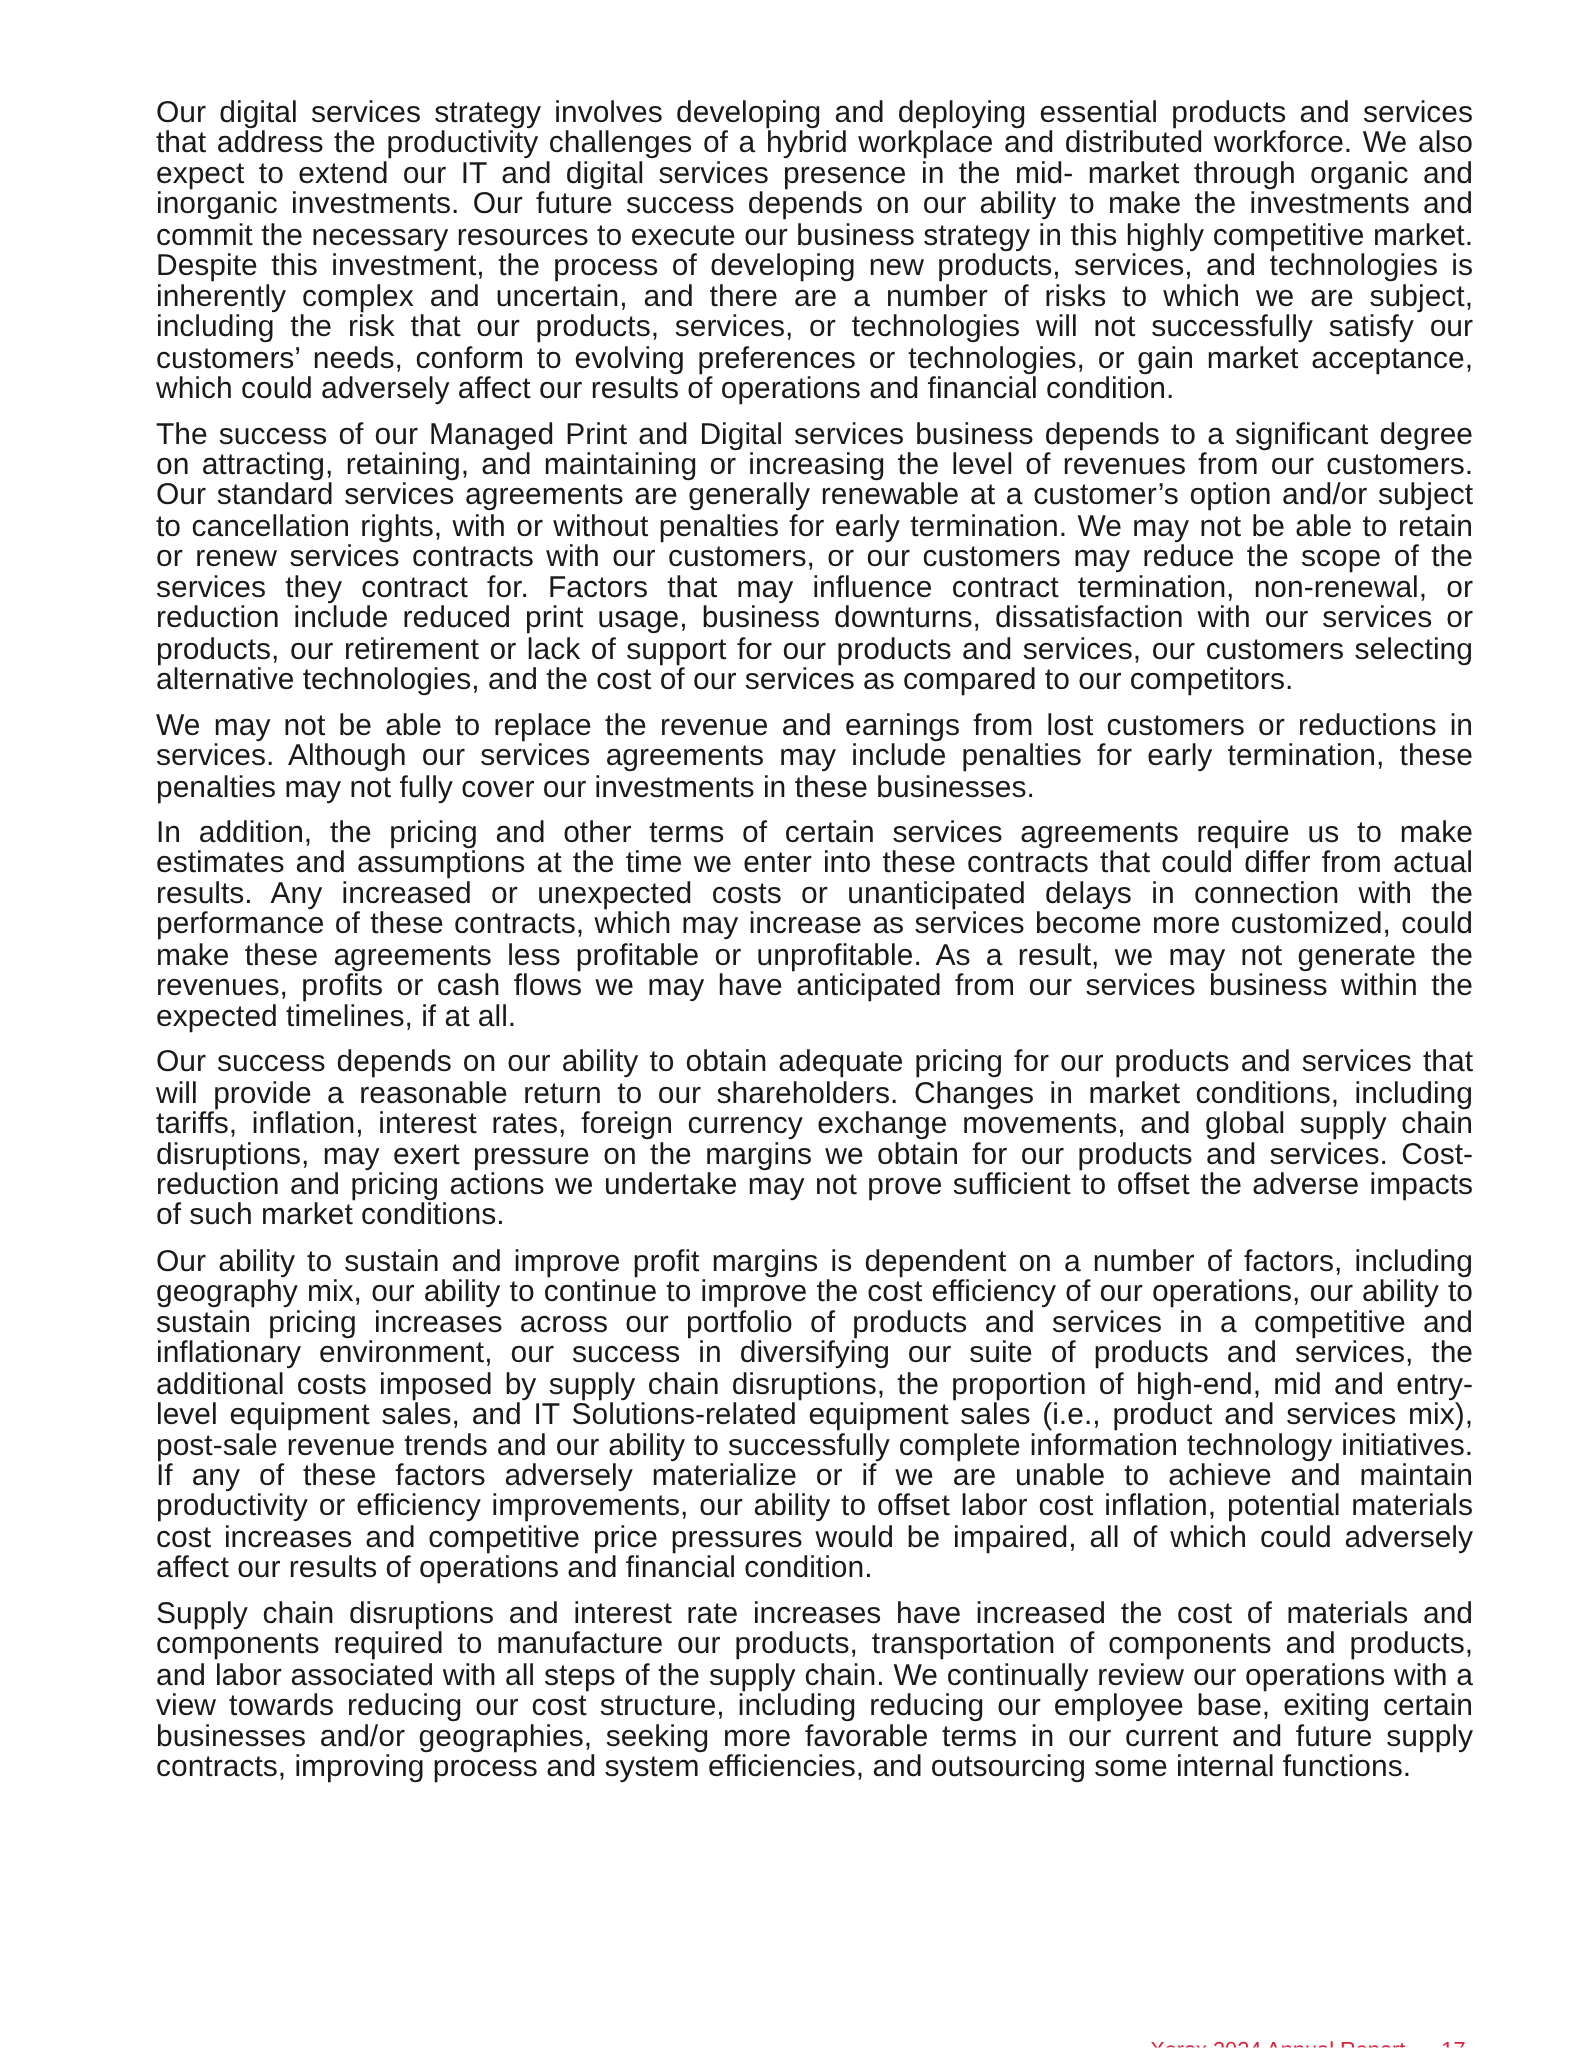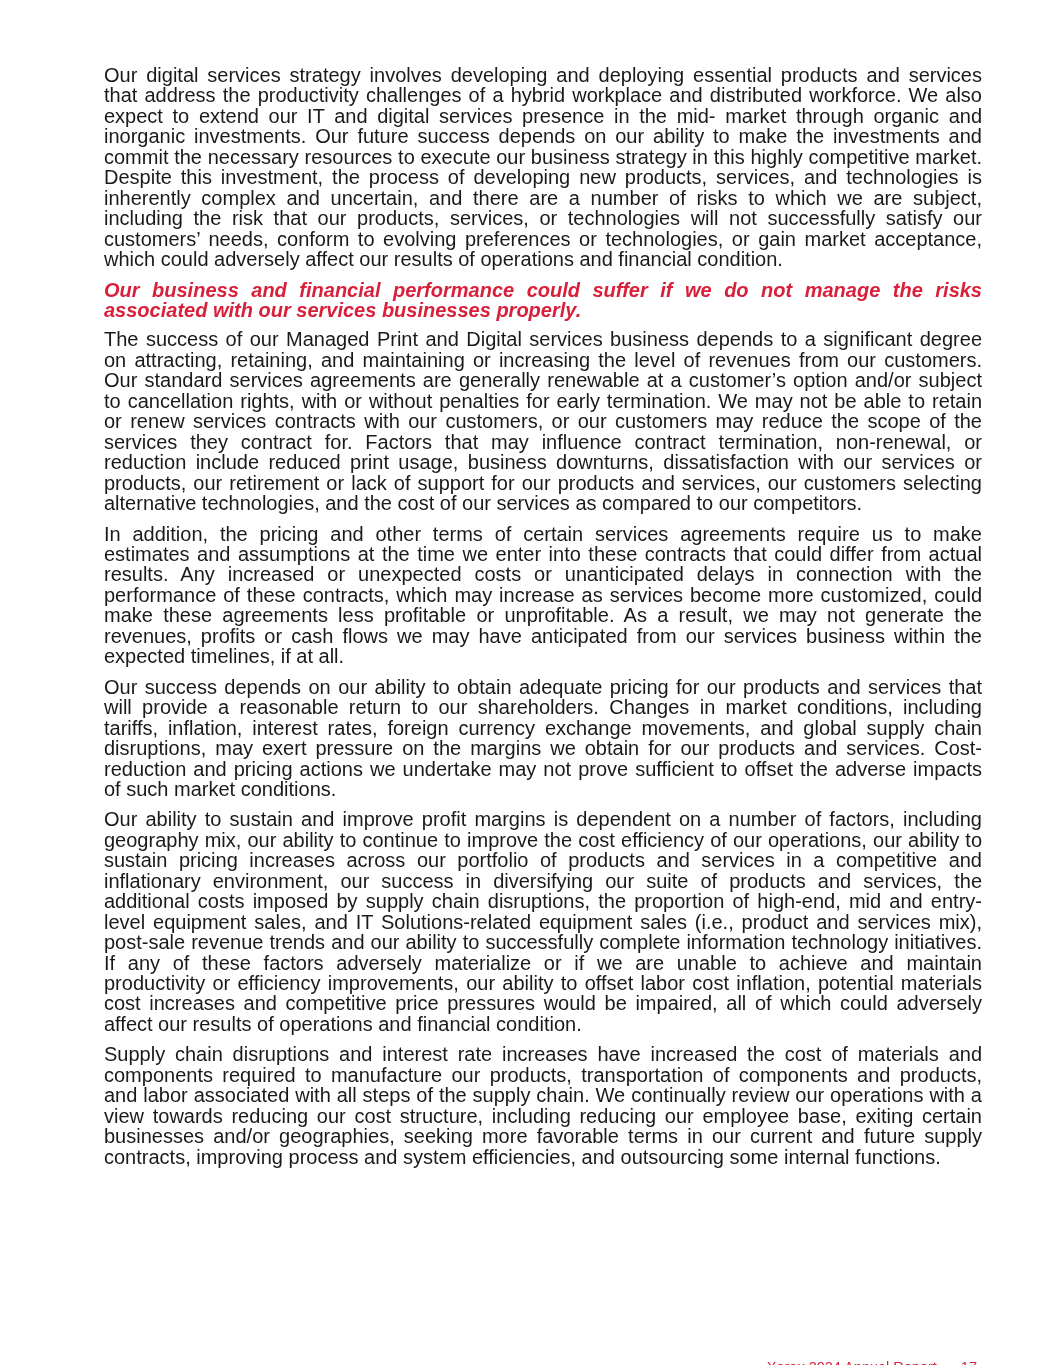--- a/index.html
+++ b/index.html
@@ -34,22 +34,22 @@
       color: #d9203b;
       display: flex;
       gap: 24px;
     }
   </style>
 </head>
 <body>
 
 <div class="page">
   <p>Our digital services strategy involves developing and deploying essential products and services that address the productivity challenges of a hybrid workplace and distributed workforce. We also expect to extend our IT and digital services presence in the mid- market through organic and inorganic investments. Our future success depends on our ability to make the investments and commit the necessary resources to execute our business strategy in this highly competitive market. Despite this investment, the process of developing new products, services, and technologies is inherently complex and uncertain, and there are a number of risks to which we are subject, including the risk that our products, services, or technologies will not successfully satisfy our customers’ needs, conform to evolving preferences or technologies, or gain market acceptance, which could adversely affect our results of operations and financial condition.</p>
-  <p class="heading">Our business and financial performance could suffer if we do not manage the risks associated with our services businesses properly.</p>
   <p>The success of our Managed Print and Digital services business depends to a significant degree on attracting, retaining, and maintaining or increasing the level of revenues from our customers. Our standard services agreements are generally renewable at a customer’s option and/or subject to cancellation rights, with or without penalties for early termination. We may not be able to retain or renew services contracts with our customers, or our customers may reduce the scope of the services they contract for. Factors that may influence contract termination, non-renewal, or reduction include reduced print usage, business downturns, dissatisfaction with our services or products, our retirement or lack of support for our products and services, our customers selecting alternative technologies, and the cost of our services as compared to our competitors.</p>
+  <p>We may not be able to replace the revenue and earnings from lost customers or reductions in services. Although our services agreements may include penalties for early termination, these penalties may not fully cover our investments in these businesses.</p>
   <p>In addition, the pricing and other terms of certain services agreements require us to make estimates and assumptions at the time we enter into these contracts that could differ from actual results. Any increased or unexpected costs or unanticipated delays in connection with the performance of these contracts, which may increase as services become more customized, could make these agreements less profitable or unprofitable. As a result, we may not generate the revenues, profits or cash flows we may have anticipated from our services business within the expected timelines, if at all.</p>
   <p>Our success depends on our ability to obtain adequate pricing for our products and services that will provide a reasonable return to our shareholders. Changes in market conditions, including tariffs, inflation, interest rates, foreign currency exchange movements, and global supply chain disruptions, may exert pressure on the margins we obtain for our products and services. Cost-reduction and pricing actions we undertake may not prove sufficient to offset the adverse impacts of such market conditions.</p>
   <p>Our ability to sustain and improve profit margins is dependent on a number of factors, including geography mix, our ability to continue to improve the cost efficiency of our operations, our ability to sustain pricing increases across our portfolio of products and services in a competitive and inflationary environment, our success in diversifying our suite of products and services, the additional costs imposed by supply chain disruptions, the proportion of high-end, mid and entry-level equipment sales, and IT Solutions-related equipment sales (i.e., product and services mix), post-sale revenue trends and our ability to successfully complete information technology initiatives. If any of these factors adversely materialize or if we are unable to achieve and maintain productivity or efficiency improvements, our ability to offset labor cost inflation, potential materials cost increases and competitive price pressures would be impaired, all of which could adversely affect our results of operations and financial condition.</p>
   <p>Supply chain disruptions and interest rate increases have increased the cost of materials and components required to manufacture our products, transportation of components and products, and labor associated with all steps of the supply chain. We continually review our operations with a view towards reducing our cost structure, including reducing our employee base, exiting certain businesses and/or geographies, seeking more favorable terms in our current and future supply contracts, improving process and system efficiencies, and outsourcing some internal functions.</p>
 </div>
 
 <div class="footer">
   <span>Xerox 2024 Annual Report</span>
   <span>17</span>
 </div>

